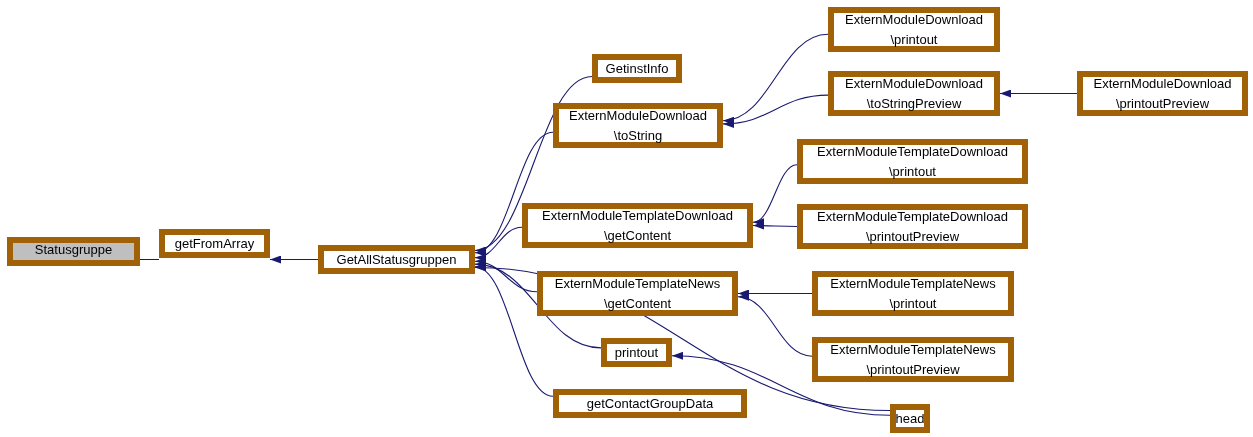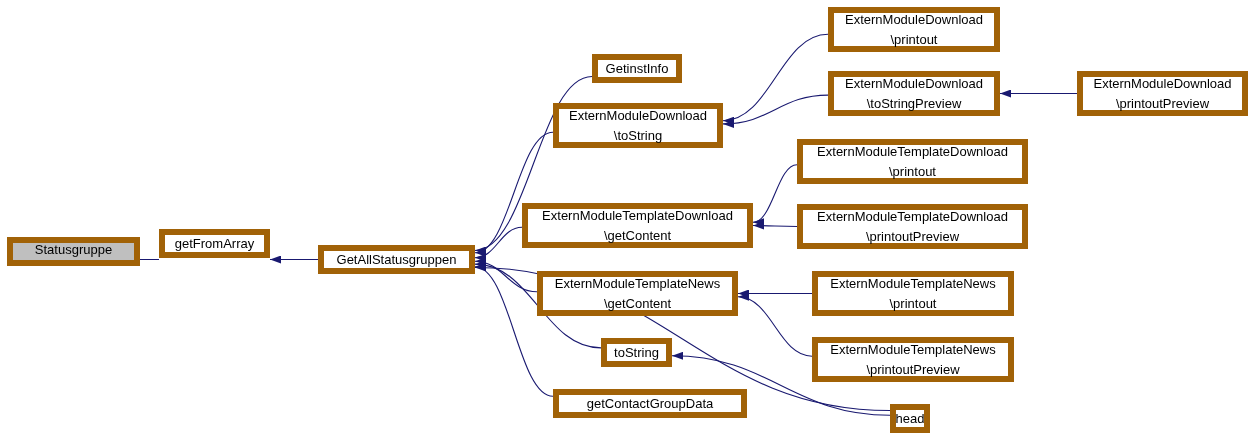--- a/index.html
+++ b/index.html
@@ -133,21 +133,21 @@
     <span class="lbl">ExternModuleTemplateNews
 \printout</span>
   </div>
 
   <div class="node two" style="left:812px;top:337px;width:202px;">
     <span class="lbl">ExternModuleTemplateNews
 \printoutPreview</span>
   </div>
 
   <div class="node" style="left:601px;top:338px;width:71px;">
-    <span class="lbl">toString</span>
+    <span class="lbl">printout</span>
   </div>
 
   <div class="node" style="left:553px;top:389px;width:194px;">
     <span class="lbl">getContactGroupData</span>
   </div>
 
   <div class="node" style="left:890px;top:404px;width:40px;">
     <span class="lbl">head</span>
   </div>
 

